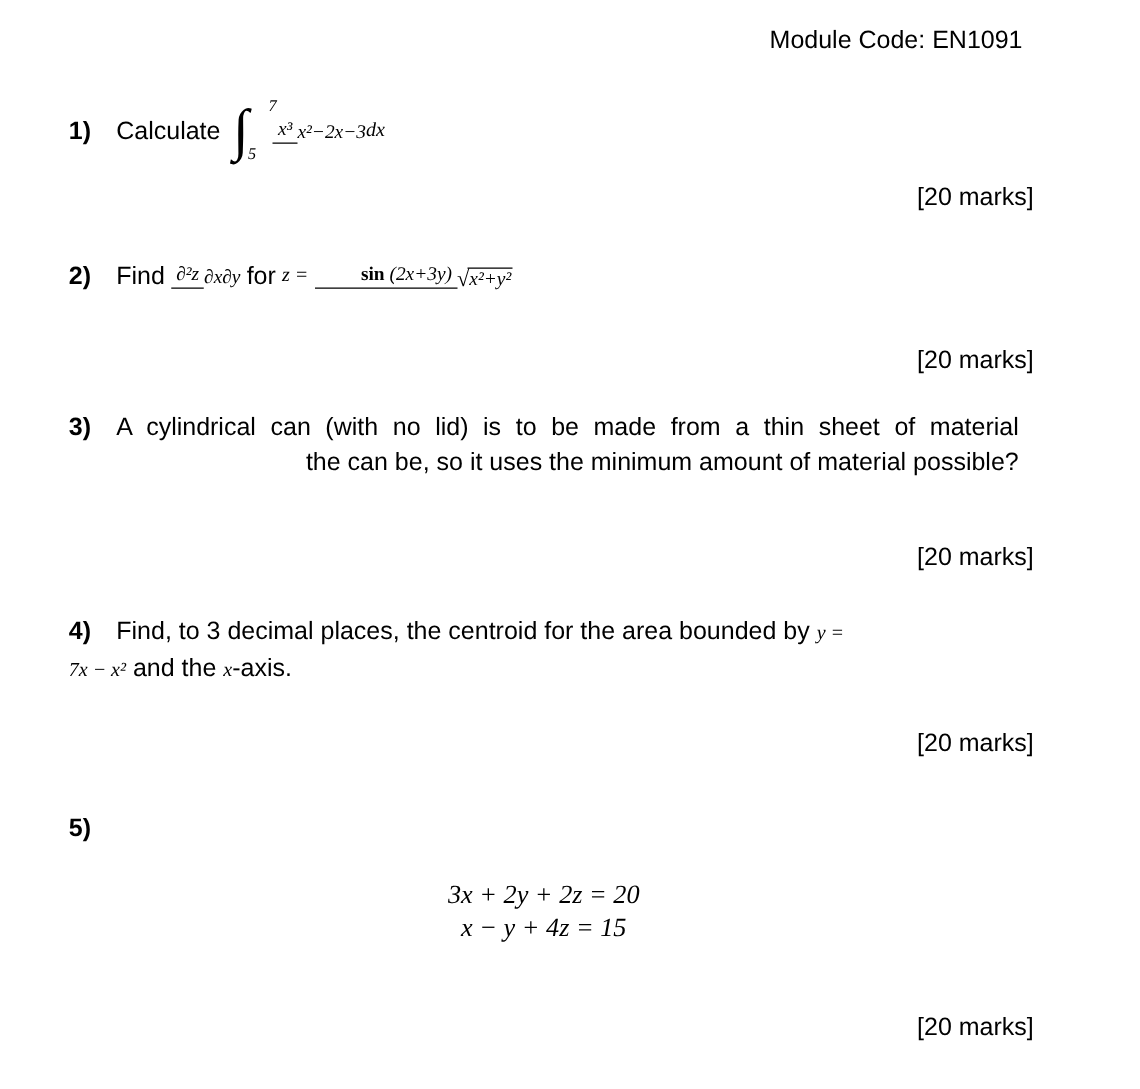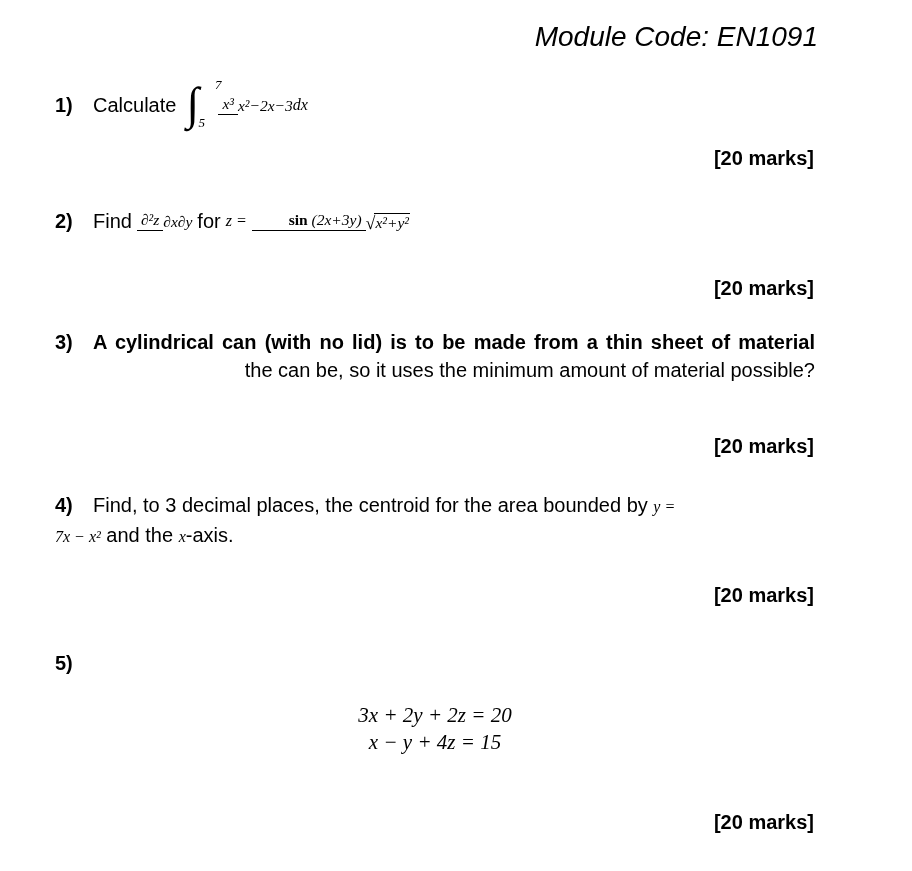--- a/index.html
+++ b/index.html
@@ -6,27 +6,25 @@
   .page{
     position:relative;
     width:912px;height:871px;
     background:#ffffff;
     font-family:"Liberation Sans", sans-serif;
     font-size:20px;color:#000;
     overflow:hidden;
   }
   .module-code{
     position:absolute;top:21px;right:94px;
-    font-size:28px;
-    font-style:italic;
+    font-size:20px;
   }
   .marks{
-    position:absolute;right:98px;
+    position:absolute;right:85px;
     font-size:20px;
-    font-weight:bold;
   }
   
   .qrow{
     position:absolute;left:55px;
     display:flex;align-items:center;
   }
   .qnum{
     font-weight:bold;
     flex:0 0 38px;width:38px;
   }
@@ -58,21 +56,21 @@
   
   .rad-sign{font-style:normal;font-size:18px;margin-right:-1px;position:relative;top:1px;}
   .radicand{border-top:1.5px solid #000;padding:0 1px;}
   
   .para{
     position:absolute;left:55px;width:760px;
     line-height:28px;
   }
   .para .pnum{position:absolute;left:0;top:0;font-weight:bold;}
   .para .lines{padding-left:38px;}
-  .jline{text-align:justify;text-align-last:justify;font-weight:bold;}
+  .jline{text-align:justify;text-align-last:justify;}
   .lline{text-align:right;}
   .noindent{padding-left:0;}
   
   .equations{
     position:absolute;left:55px;width:760px;
     text-align:center;
     font-size:21px;line-height:27px;
   }
   .gap{margin-left:10px;}
   .gap-sm{margin-left:5px;}

